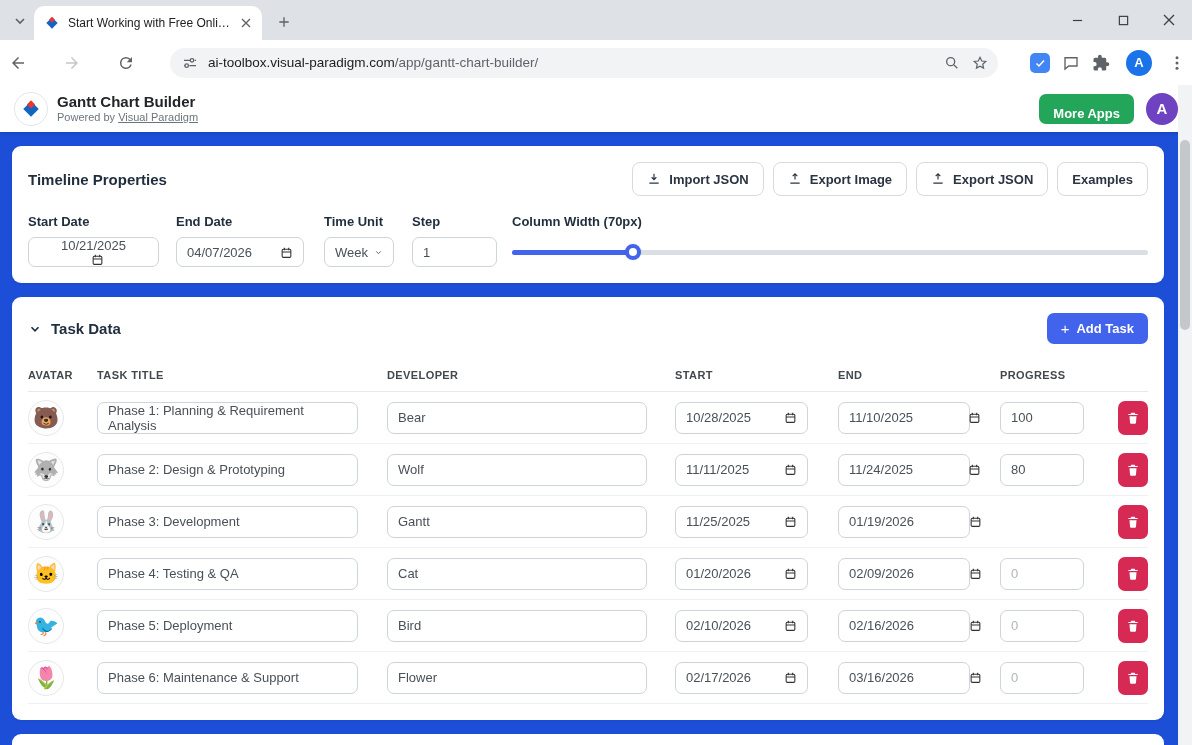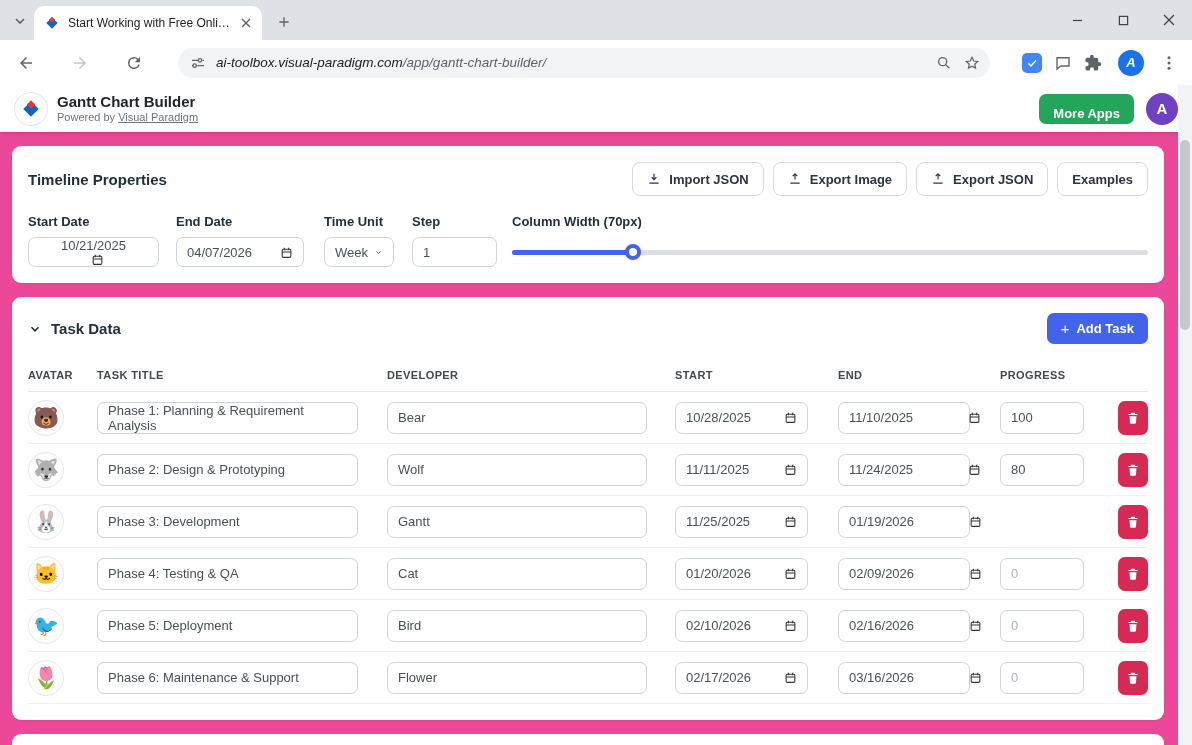--- a/index.html
+++ b/index.html
@@ -1,30 +1,30 @@
 <!DOCTYPE html>
 <html><head>
 <meta charset="utf-8">
 <style>
   * { margin:0; padding:0; box-sizing:border-box; }
   html,body { background:#222; }
   body { font-family:"Liberation Sans", sans-serif; }
-  .window { width:1192px; height:745px; background:#ec4899; overflow:hidden; display:flex; flex-direction:column; position:relative; margin:0 auto; }
+  .window { width:1192px; height:745px; background:#1d4ed8; overflow:hidden; display:flex; flex-direction:column; position:relative; margin:0 auto; }
 
   
   .tabstrip { height:40px; background:#dee1e6; display:flex; align-items:flex-end; position:relative; flex:0 0 auto; }
   .tab-search { position:absolute; left:12px; top:13px; width:16px; height:16px; color:#5f6368; }
   .tab { margin-left:34px; width:228px; height:34px; background:#fff; border-radius:10px 10px 0 0; display:flex; align-items:center; padding:0 8px 0 10px; gap:8px; }
   .tab-title { font-size:12px; color:#202124; white-space:nowrap; overflow:hidden; text-overflow:ellipsis; flex:1; }
   .tab-close { width:16px; height:16px; color:#5f6368; flex:0 0 auto; cursor:pointer; }
   .newtab-btn { width:28px; height:28px; margin:0 0 4px 8px; display:flex; align-items:center; justify-content:center; color:#5f6368; }
   .win-controls { position:absolute; right:0; top:0; height:40px; display:flex; }
   .win-btn { width:46px; height:40px; display:flex; align-items:center; justify-content:center; color:#3c4043; }
 
-  .toolbar { height:45px; background:#fff; display:flex; align-items:center; padding:0 10px; gap:22px; flex:0 0 auto;font-style:italic; }
+  .toolbar { height:45px; background:#fff; display:flex; align-items:center; padding:0 2px; gap:22px; flex:0 0 auto; }
   .nav-btn { width:32px; height:32px; border-radius:50%; display:flex; align-items:center; justify-content:center; }
   .icon18 { width:18px; height:18px; }
   .icon16 { width:16px; height:16px; }
   .omnibox { flex:1; height:30px; background:#f1f3f4; border-radius:15px; display:flex; align-items:center; padding:0 10px 0 12px; gap:10px; margin:0 6px; }
   .url { font-size:13.5px; color:#202124; flex:1; white-space:nowrap; overflow:hidden; }
   .url .path { color:#5f6368; }
   .omni-icons { display:flex; gap:12px; align-items:center; color:#5f6368; }
   .ext-area { display:flex; align-items:center; gap:12px; padding:0 4px; }
   .ext-blue { width:20px; height:20px; border-radius:5px; background:#4285f4; display:flex; align-items:center; justify-content:center; color:#fff; }
   .chrome-avatar { width:26px; height:26px; border-radius:50%; background:#1a73e8; color:#fff; font-size:13px; font-weight:bold; display:flex; align-items:center; justify-content:center; margin:0 4px; }

